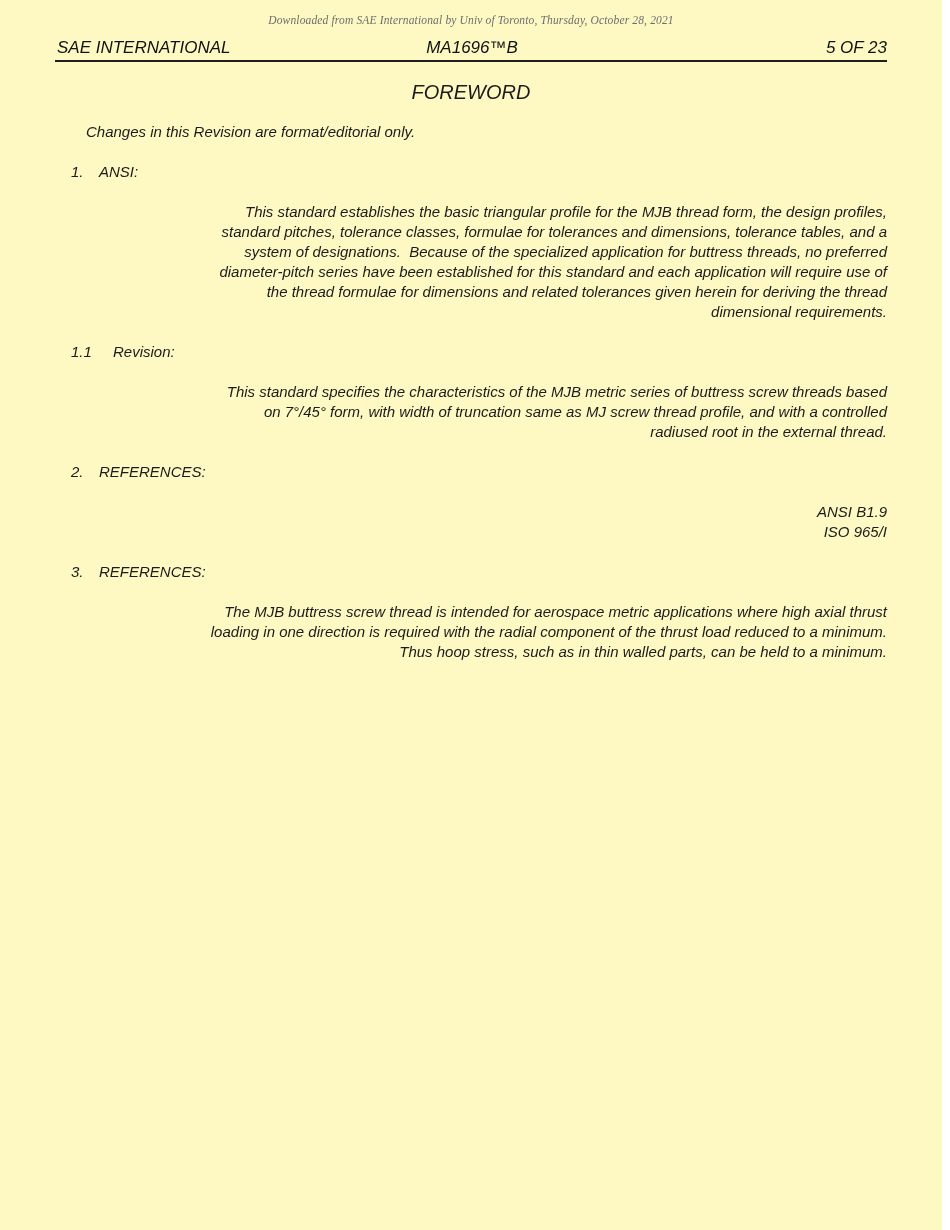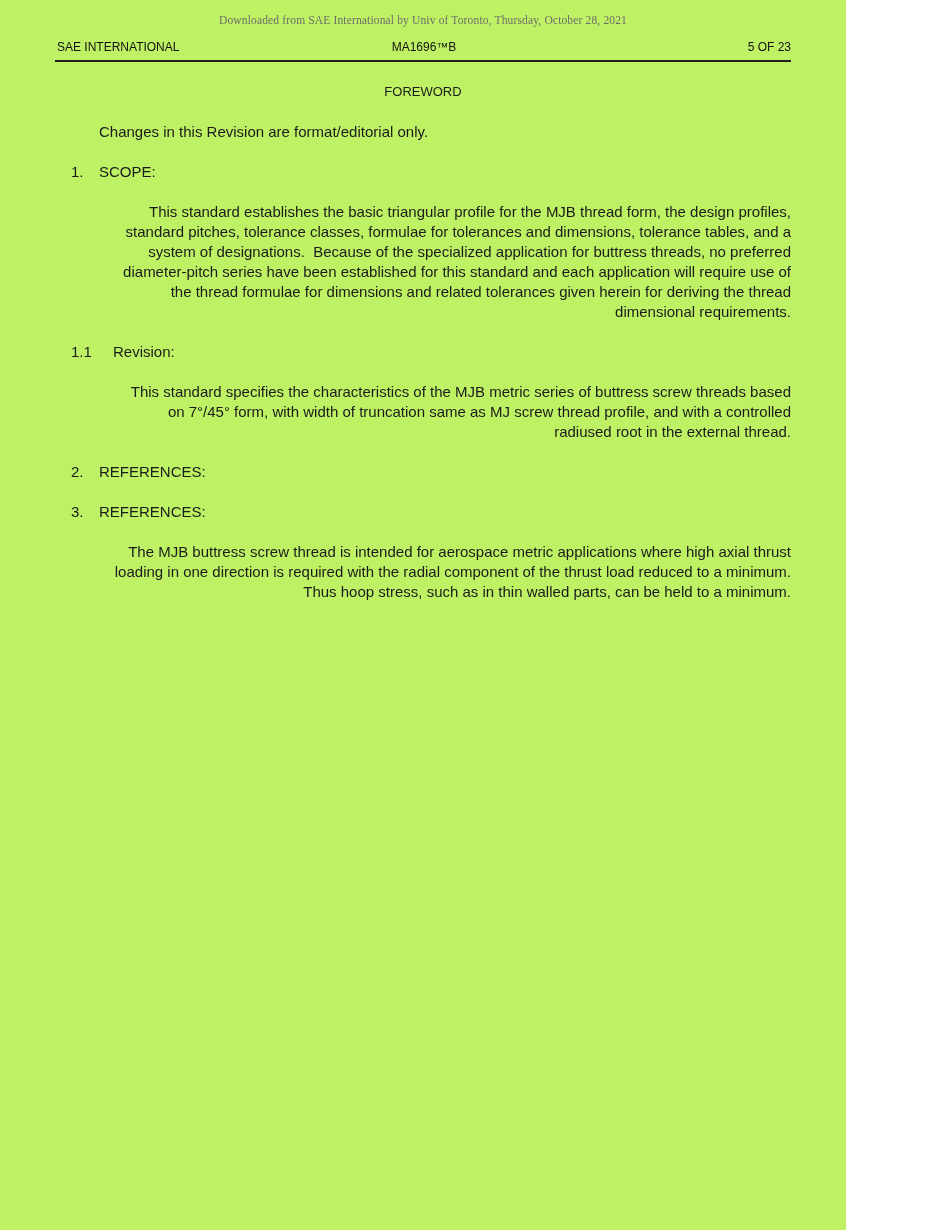--- a/index.html
+++ b/index.html
@@ -2,70 +2,71 @@
 <html><head>
 <meta charset="utf-8">
 <style>
   html, body {
     margin: 0;
     padding: 0;
     background: #ffffff;
   }
   .page {
     position: relative;
-    width: 846px;
+    width: 942px;
     height: 1230px;
-    background: #bef264;
+    background: #fef9c3;
     overflow: hidden;
     font-family: "Liberation Sans", "DejaVu Sans", sans-serif;
     font-size: 15px;
     line-height: 20px;
     color: #1b1b1b;
+    font-style: italic;
   }
   .watermark {
     padding-top: 13px;
     text-align: center;
     font-family: "Liberation Serif", "DejaVu Serif", serif;
     font-size: 11.5px;
     line-height: 14px;
     color: #6d6d6d;
     letter-spacing: 0.15px;
   }
   .doc-header {
     display: flex;
     align-items: center;
     margin: 13px 55px 0 57px;
     line-height: 15px;
-    font-size: 12px;
+    font-size: 17px;
     color: #111111;
   }
   .doc-header .h-left   { flex: 1; text-align: left; }
   .doc-header .h-center { flex: 1; text-align: center; }
   .doc-header .h-right  { flex: 1; text-align: right; }
   .header-rule {
     margin: 5px 55px 0 55px;
     border: none;
     border-top: 2.5px solid #1f1f1f;
     height: 0;
   }
   .content {
     margin: 0 55px 0 71px;
   }
   .blk {
     margin: 20px 0 0 0;
   }
   .foreword-title {
     text-align: center;
     font-weight: normal;
-    font-size: 13px;
+    font-size: 20px;
     
     margin-left: -16px;
   }
   .intro-note {
-    margin-left: 28px; 
+    margin-left: 15px; 
   }
   .sec-head {
     display: flex;
   }
   .sec-num {
     flex: none;
     width: 28px;
   }
   .sec-num.wide {
     width: 42px;
@@ -96,41 +97,43 @@
   <hr class="header-rule">
 
   <div class="content">
 
     <h1 class="blk foreword-title">FOREWORD</h1>
 
     <p class="blk intro-note">Changes in this Revision are format/editorial only.</p>
 
     <div class="blk sec-head">
       <span class="sec-num">1.</span>
-      <span class="sec-title">SCOPE:</span>
+      <span class="sec-title">ANSI:</span>
     </div>
     <p class="blk body-par">This standard establishes the basic triangular profile for the MJB thread form, the design profiles,
 standard pitches, tolerance classes, formulae for tolerances and dimensions, tolerance tables, and a
 system of designations.  Because of the specialized application for buttress threads, no preferred
 diameter-pitch series have been established for this standard and each application will require use of
 the thread formulae for dimensions and related tolerances given herein for deriving the thread
 dimensional requirements.</p>
 
     <div class="blk sec-head">
       <span class="sec-num wide">1.1</span>
       <span class="sec-title">Revision:</span>
     </div>
     <p class="blk body-par sub">This standard specifies the characteristics of the MJB metric series of buttress screw threads based
 on 7°/45° form, with width of truncation same as MJ screw thread profile, and with a controlled
 radiused root in the external thread.</p>
 
     <div class="blk sec-head">
       <span class="sec-num">2.</span>
       <span class="sec-title">REFERENCES:</span>
     </div>
+    <p class="blk body-par">ANSI B1.9
+ISO 965/I</p>
 
     <div class="blk sec-head">
       <span class="sec-num">3.</span>
       <span class="sec-title">REFERENCES:</span>
     </div>
     <p class="blk body-par">The MJB buttress screw thread is intended for aerospace metric applications where high axial thrust
 loading in one direction is required with the radial component of the thrust load reduced to a minimum.
 Thus hoop stress, such as in thin walled parts, can be held to a minimum.</p>
 
   </div>

